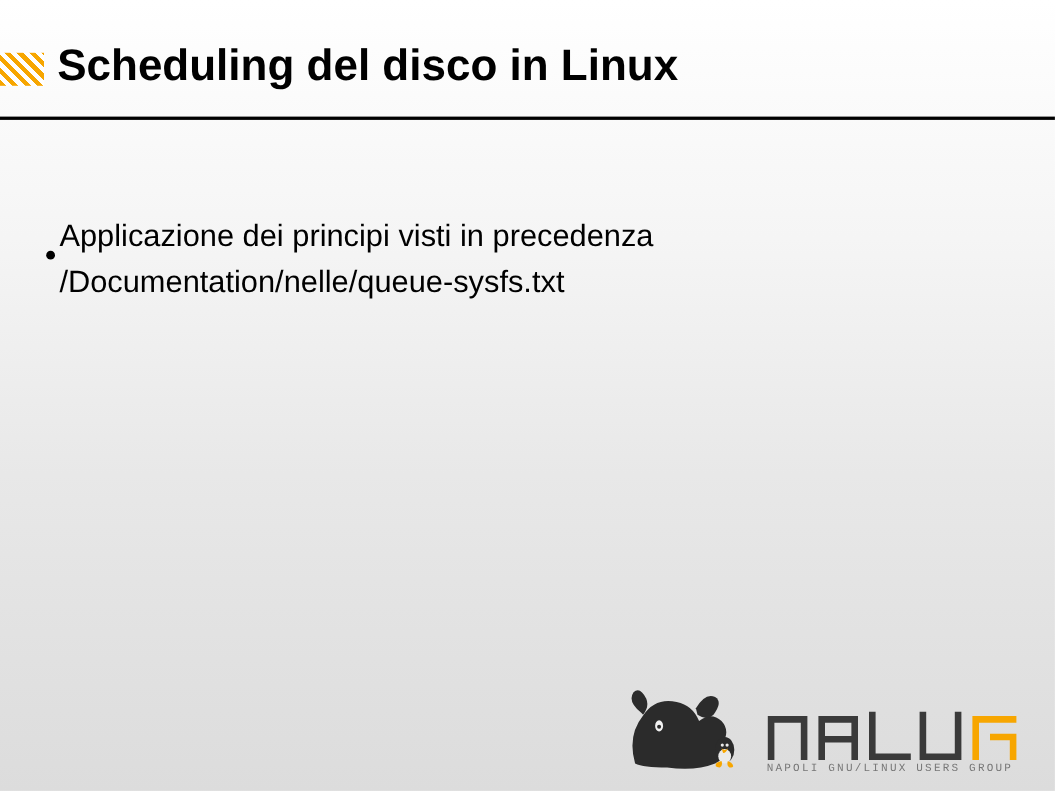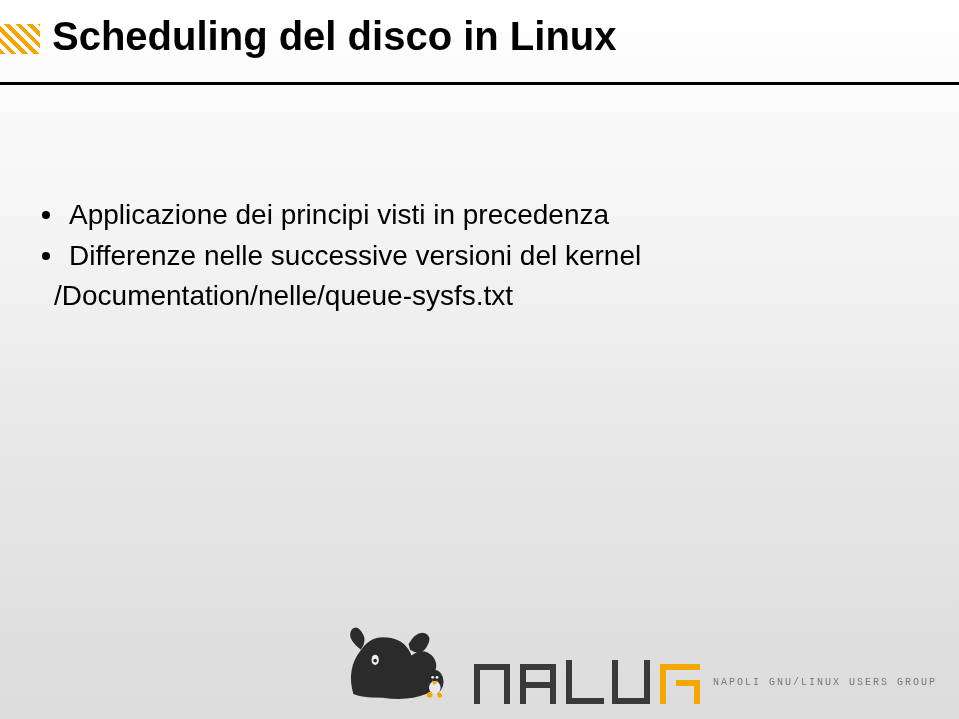--- a/index.html
+++ b/index.html
@@ -6,20 +6,21 @@
   html, body { width: 959px; height: 719px; overflow: hidden; }
   body {
     font-family: Arial, Helvetica, sans-serif;
     background: linear-gradient(to bottom, #ffffff 0%, #f5f5f5 30%, #e8e8e8 60%, #dcdcdc 100%);
     position: relative;
   }
   .header {
     position: relative;
     height: 110px;
     width: 100%;
+    margin-top: 24px;
   }
   .accent-inside {
     position: absolute;
     left: 0; top: 24px;
     width: 40px; height: 30px;
     background: repeating-linear-gradient(45deg, #f7a600 0 4px, rgba(255,255,255,0.9) 4px 8px);
   }
   .title {
     position: absolute;
     left: 52px;
@@ -40,43 +41,42 @@
   .content {
     position: absolute;
     left: 42px;
     top: 195px;
     font-size: 28px;
     color: #000;
     line-height: 1.45;
   }
   .bullet-line {
     display: flex;
-    align-items: flex-start;
-    gap: 15px;
+    align-items: flex-end;
   }
   .dot {
     display: inline-block;
     width: 8px;
     height: 8px;
     background: #000;
     border-radius: 50%;
     margin-top: 16px;
     margin-right: 4px;
     flex-shrink: 0;
   }
   .logo-area {
     position: absolute;
     right: 22px;
     bottom: 14px;
     display: flex;
     align-items: flex-end;
     gap: 16px;
   }
   .gnu-svg { width: 120px; height: 80px; }
-  .nalug-block { display: flex; flex-direction: row; align-items: center; }
+  .nalug-block { display: flex; flex-direction: column; align-items: flex-start; }
   .nalug-letter {
     stroke: #3a3a3a;
     fill: none;
     stroke-width: 6;
     stroke-linecap: square;
   }
   .nalug-sub {
     font-family: "Courier New", monospace;
     font-size: 10px;
     letter-spacing: 2px;
@@ -91,24 +91,20 @@
 <div class="header">
   <div class="accent-inside"></div>
   <div class="title">Scheduling del disco in Linux</div>
   <div class="underline"></div>
 </div>
 
 <div class="content">
   <div class="bullet-line">
     <span class="dot"></span>
     <span>Applicazione dei principi visti in precedenza</span>
-  </div>
-  <div class="bullet-line">
-    <span class="dot"></span>
-    <span>Differenze nelle successive versioni del kernel</span>
   </div>
   <div style="padding-left:12px;">/Documentation/nelle/queue-sysfs.txt</div>
 </div>
 
 <div class="logo-area">
   <svg class="gnu-svg" viewBox="0 0 160 110">
     <path d="M20 95 Q10 60 30 35 Q45 12 72 18 Q92 22 100 42 Q115 30 128 42 Q140 55 128 72 Q140 85 120 95 Q95 105 60 100 Q30 100 20 95 Z" fill="#2b2b2b"></path>
     <path d="M28 32 Q10 18 18 6 Q26 -2 34 14 Q38 24 30 34 Z" fill="#2b2b2b"></path>
     <path d="M96 26 Q108 6 120 12 Q130 18 118 34 Q110 42 98 34 Z" fill="#2b2b2b"></path>
     <ellipse cx="50" cy="48" rx="5" ry="7" fill="#f0f0f0"></ellipse>

